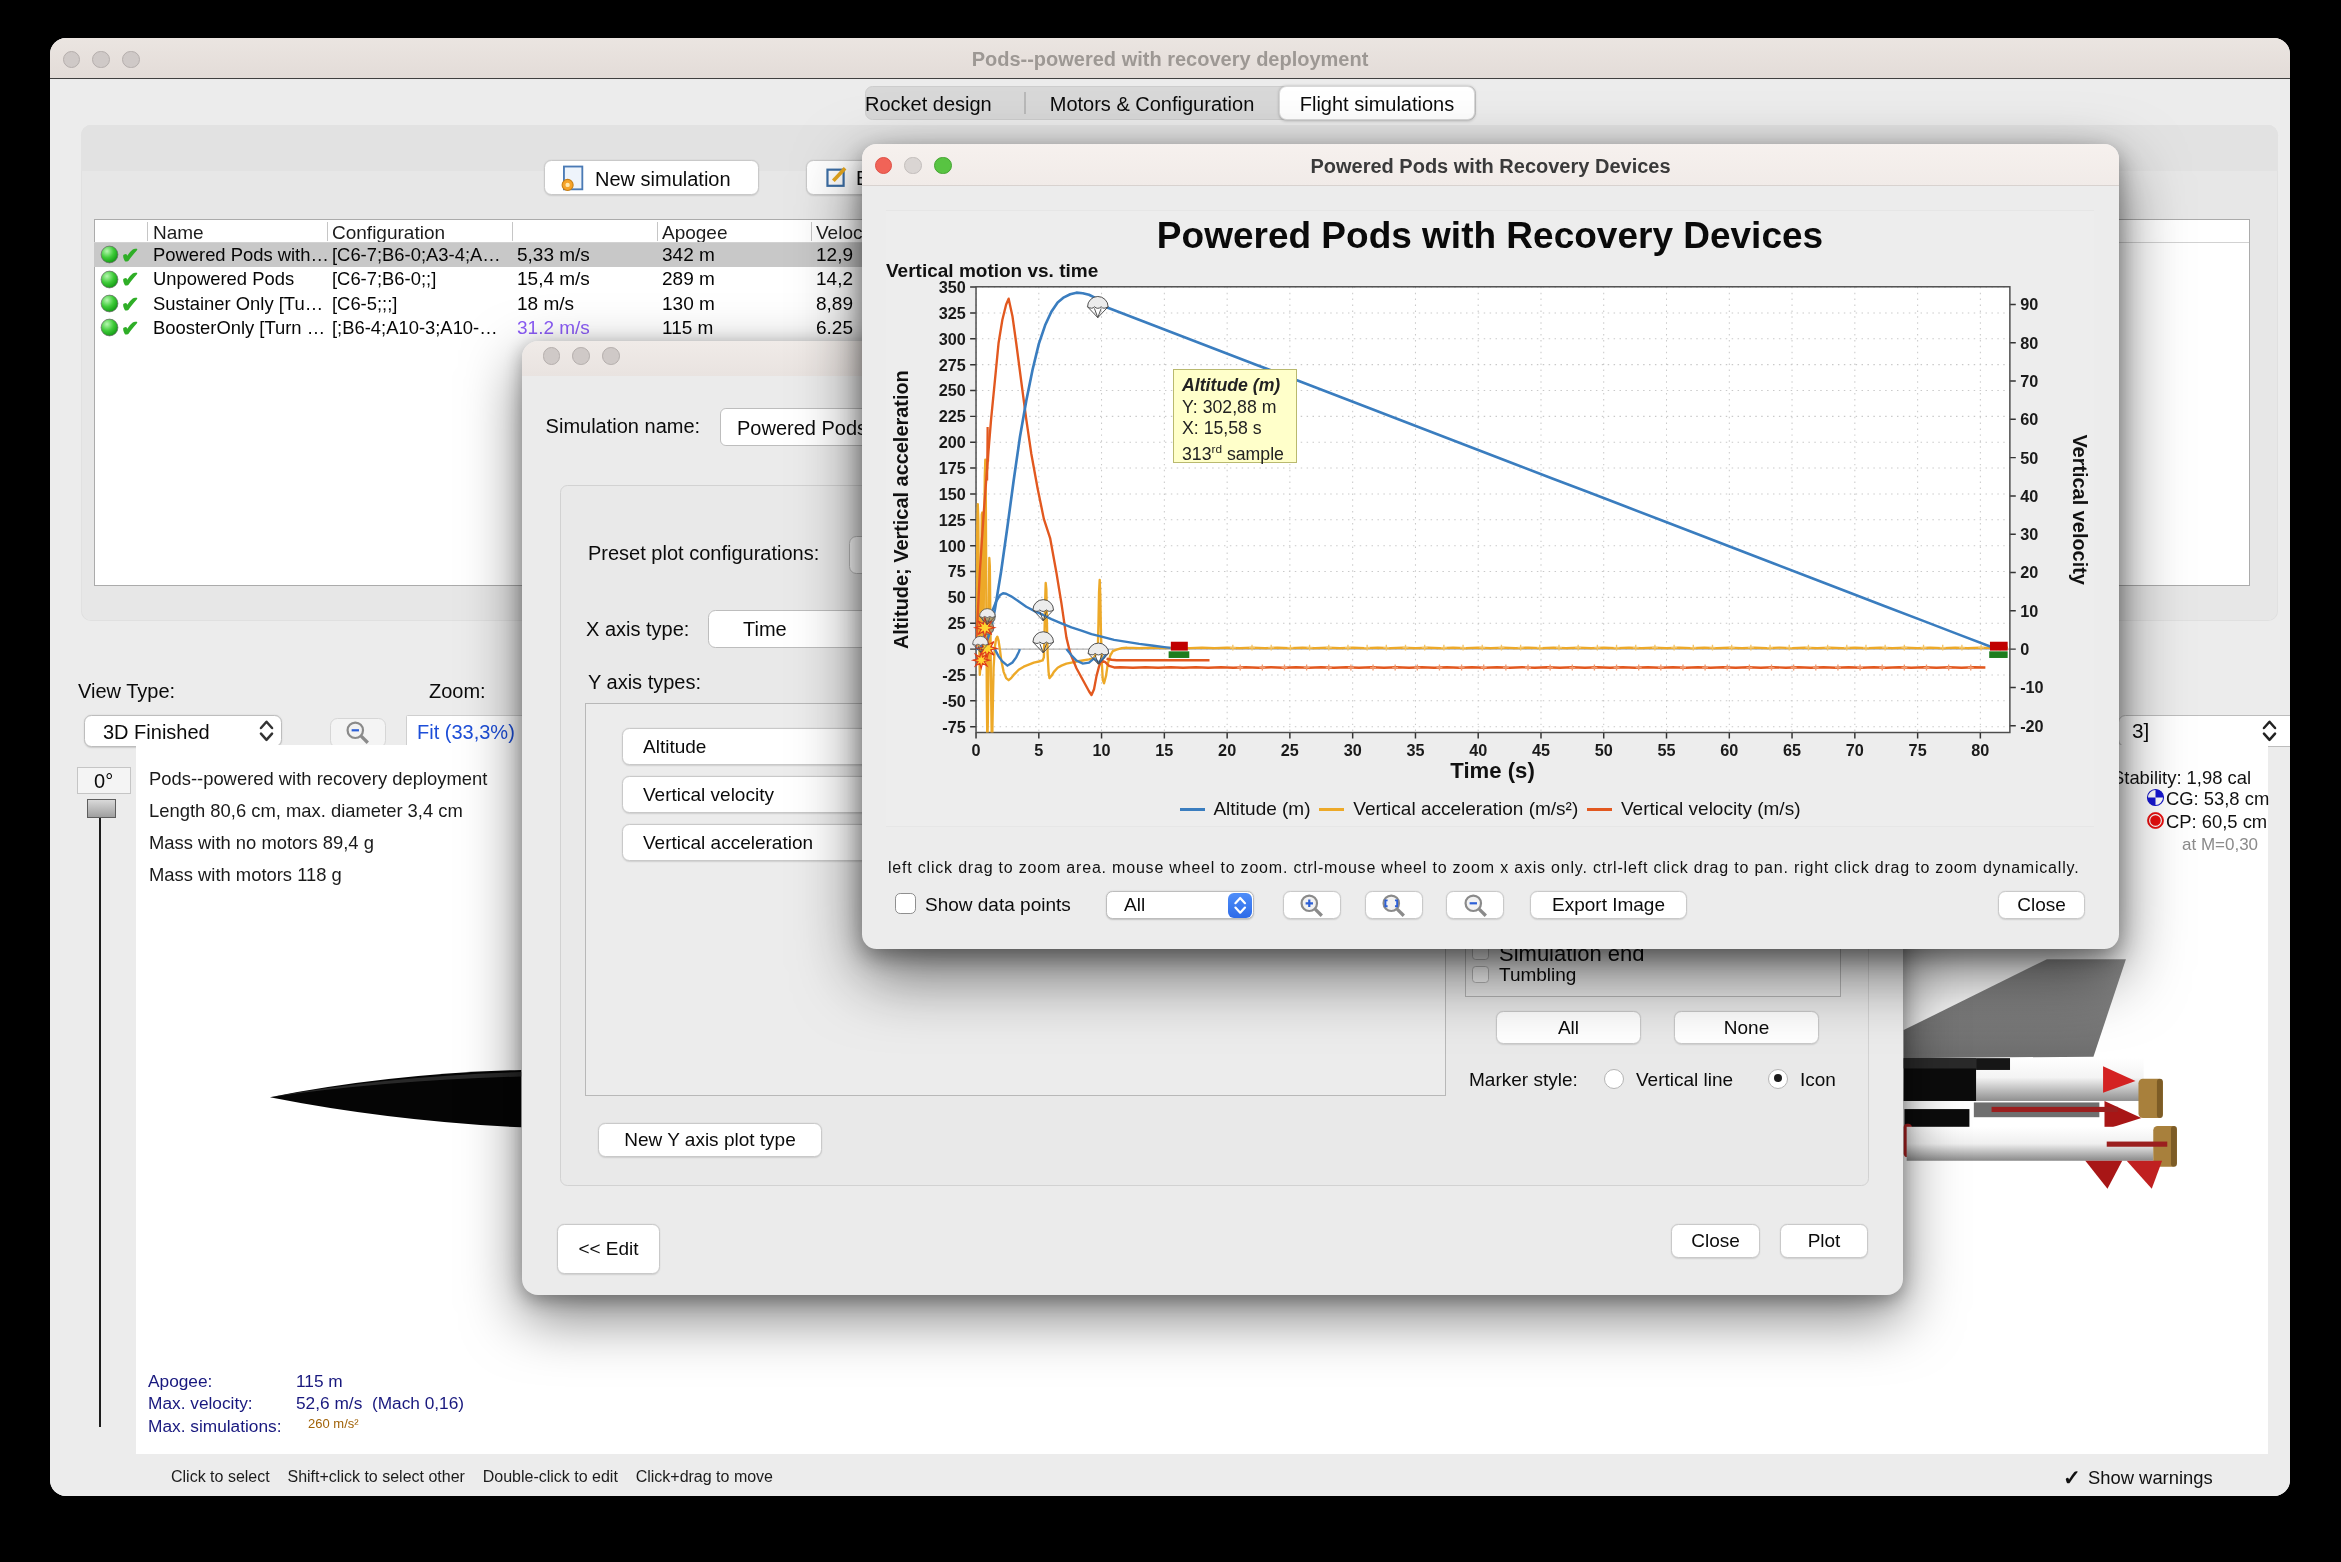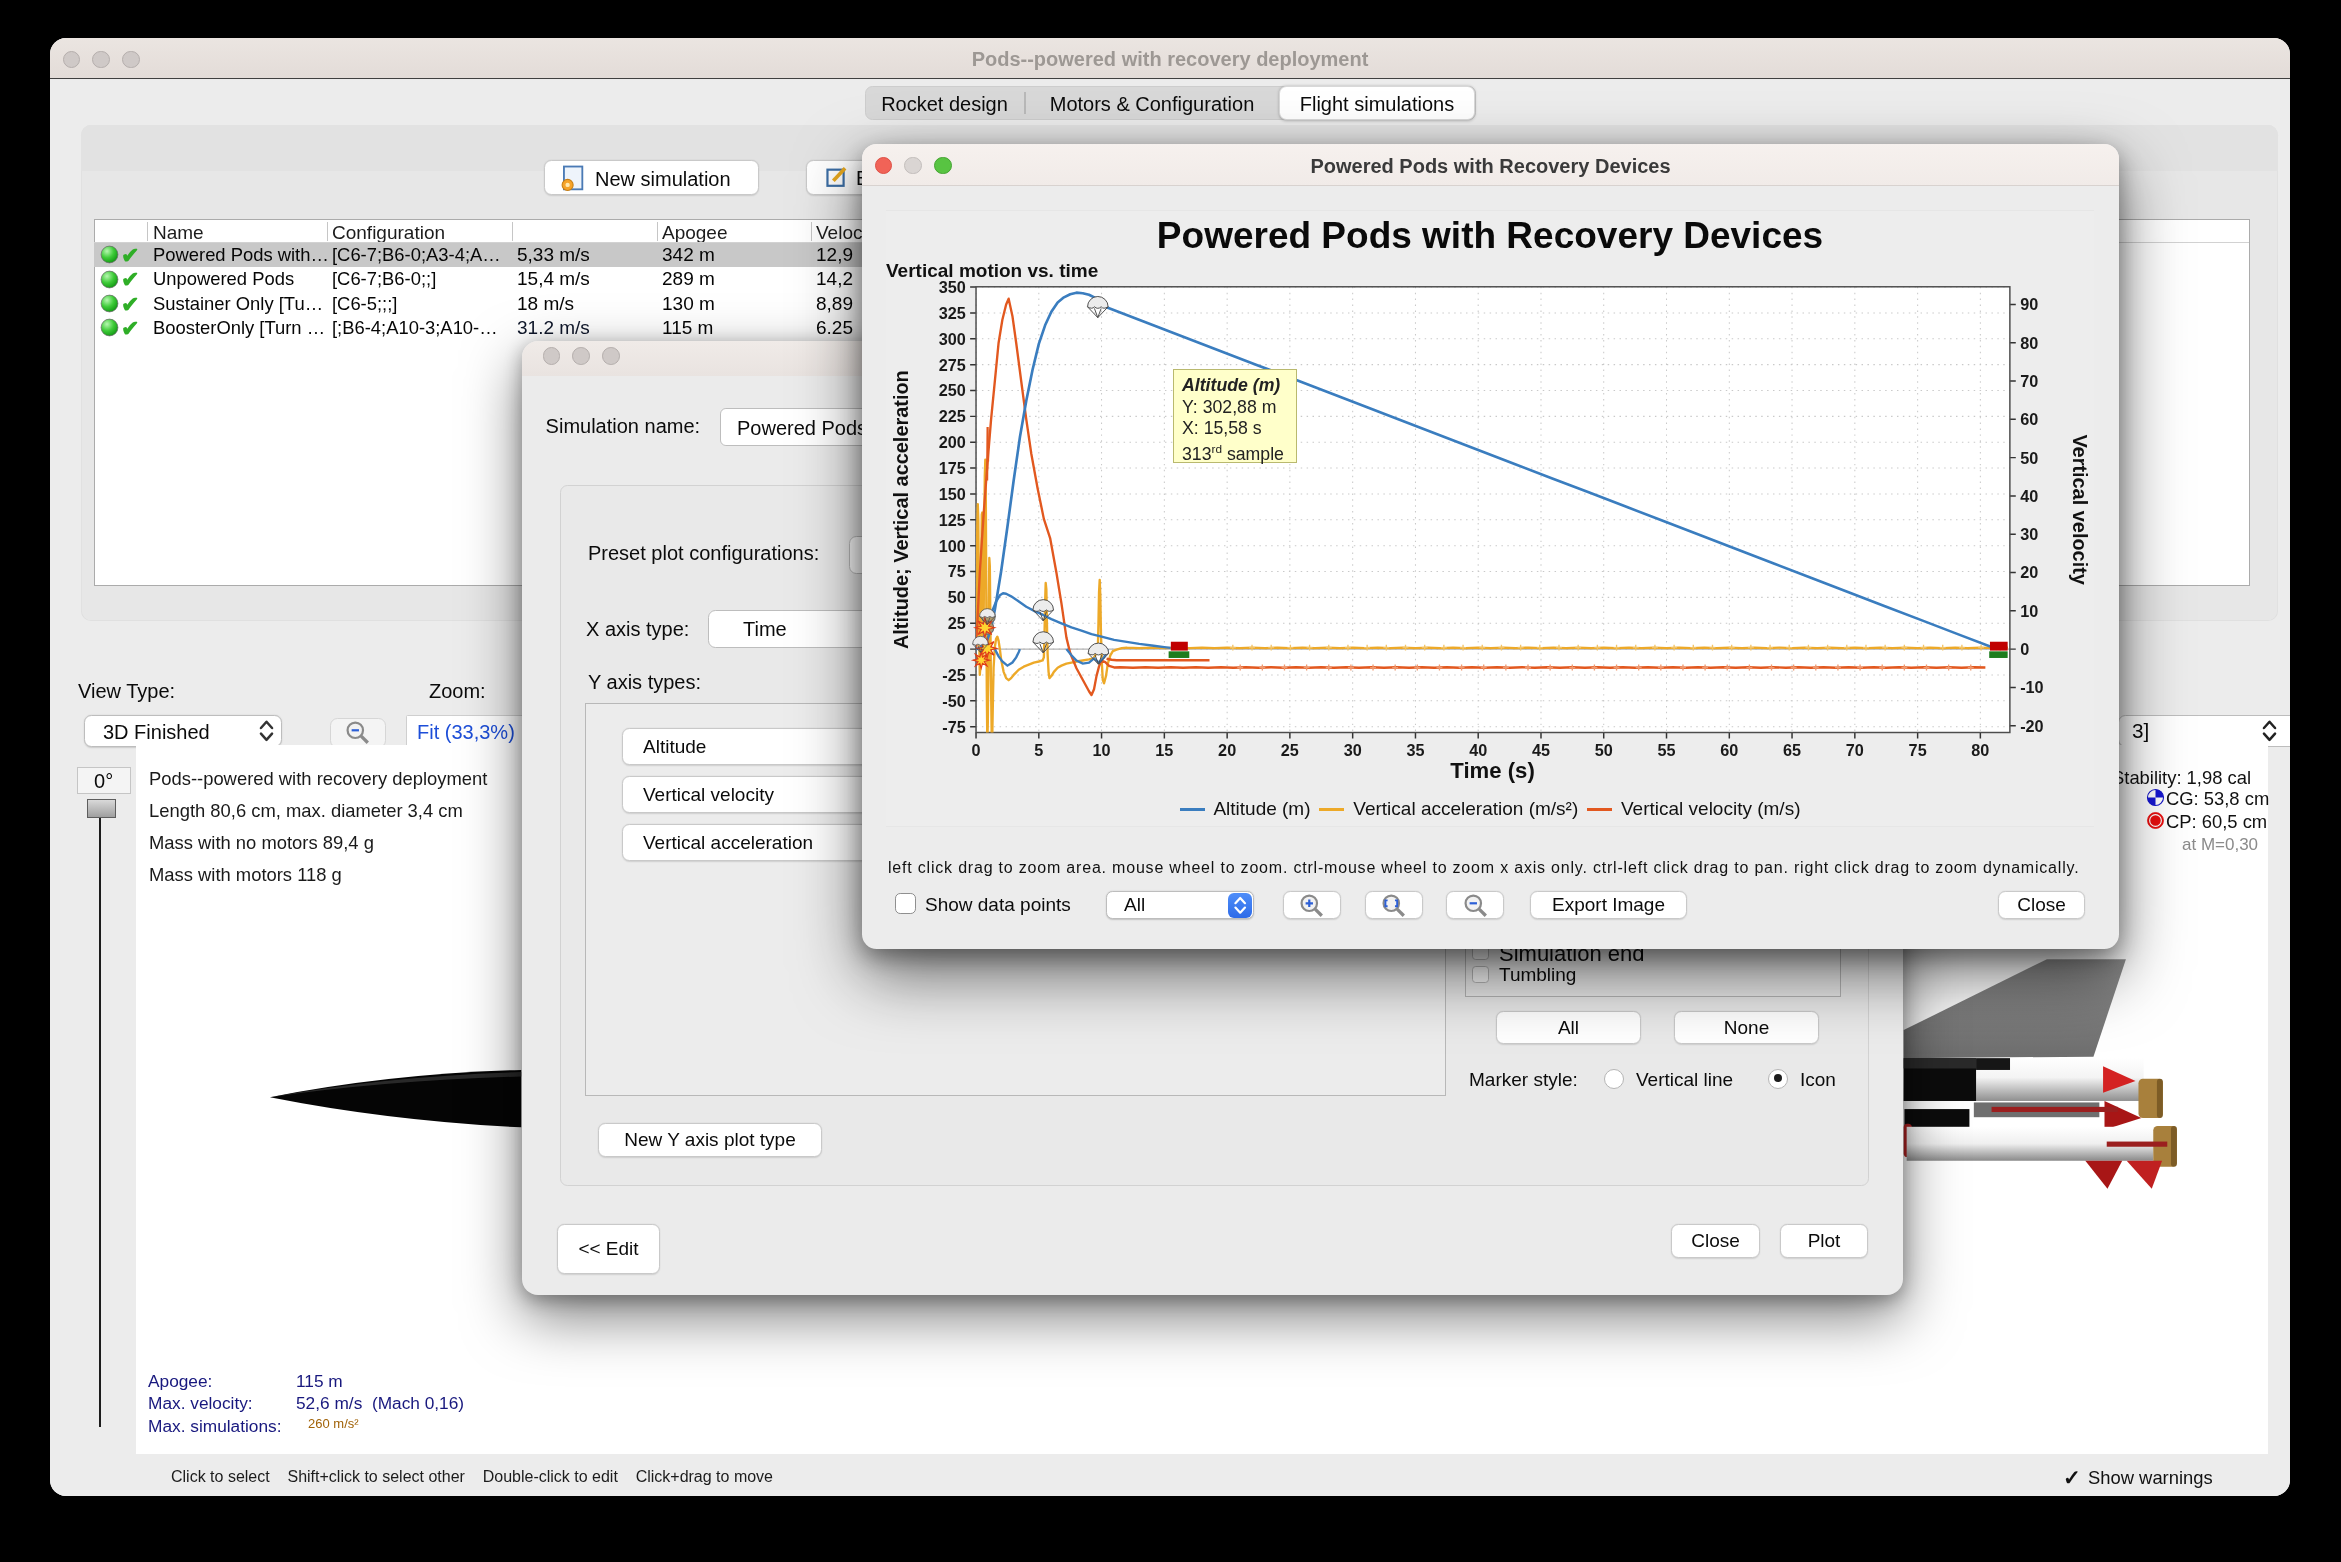--- a/index.html
+++ b/index.html
@@ -10,21 +10,21 @@
 </style></head><body>
 <div class="win" style="left:50px;top:38px;width:2240px;height:1458px;background:#ececec;box-shadow:0 18.4px 52px rgba(0,0,0,.65)">
 <div class="abs" style="left:0;top:0;width:100%;height:41px;background:linear-gradient(#ebe5e1,#e3dcd8);border-bottom:1.5px solid #404040"></div>
 <div style="position:absolute;left:12.5px;top:12.5px;width:17.7px;height:17.7px;border-radius:50%;background:#cfc9c7;border:0.7px solid #b4aeac"></div>
     <div style="position:absolute;left:42px;top:12.5px;width:17.7px;height:17.7px;border-radius:50%;background:#cfc9c7;border:0.7px solid #b4aeac"></div>
     <div style="position:absolute;left:72px;top:12.5px;width:17.7px;height:17.7px;border-radius:50%;background:#cfc9c7;border:0.7px solid #b4aeac"></div>
 <div class="lbl" style="left:0;top:10.3px;width:100%;text-align:center;font-size:20px;font-weight:bold;color:#9d9894">Pods--powered with recovery deployment</div>
 <div class="abs" style="left:815px;top:48px;width:611px;height:34px;background:#d8d8d8;border-radius:7.4px;border:0.7px solid #cdcdcd"></div>
 <div class="abs" style="left:974px;top:54px;width:1.5px;height:22px;background:#b9b9b9"></div>
 <div class="abs" style="left:1229px;top:48px;width:196px;height:34px;background:#ffffff;border-radius:7.4px;border:0.7px solid #d8d8d8;box-shadow:0 0.7px 3px rgba(0,0,0,.25)"></div>
-<div class="lbl" style="left:815px;top:55px;width:159px;text-align:center;font-size:20px">Rocket design</div>
+<div class="lbl" style="left:815px;top:55px;width:159px;font-size:20px">Rocket design</div>
 <div class="lbl" style="left:975px;top:55px;width:254px;text-align:center;font-size:20px">Motors &amp; Configuration</div>
 <div class="lbl" style="left:1229px;top:55px;width:196px;text-align:center;font-size:20px">Flight simulations</div>
 <div class="abs" style="left:31px;top:87px;width:2197px;height:496px;background:#e7e7e7;border-radius:10.3px;box-shadow:inset 0 0 0 0.7px #dedede"></div>
 <div class="abs" style="left:31px;top:87px;width:2197px;height:46px;background:#e2e2e2;border-radius:10.3px 10.3px 0 0"></div>
 <div class="btn" style="left:494px;top:122px;width:215px;height:35px"></div>
 <svg class="abs" style="left:511px;top:127px" width="25" height="26.6" viewBox="0 0 34 36">
 <rect x="4" y="2" width="25" height="31" fill="#eef4fb" stroke="#4a7ab5" stroke-width="2.5"></rect>
 <circle cx="9" cy="27" r="7.5" fill="#f6a429" stroke="#c87f14" stroke-width="1.5"></circle>
 <circle cx="9" cy="27" r="3" fill="#ffe9b0"></circle>
     </svg>
@@ -102,21 +102,21 @@
           <stop offset="0" stop-color="#b6f7b0"></stop>
           <stop offset="0.5" stop-color="#3ecb38"></stop>
           <stop offset="1" stop-color="#0b8f0e"></stop>
         </radialGradient>
       </defs>
 <circle cx="13" cy="13" r="11.5" fill="url(#gb3)" stroke="#6a6a6a" stroke-width="1"></circle>
     </svg>
 <div class="lbl" style="left:71px;top:278px;font-size:22px;font-weight:bold;color:#2fae27">✔</div>
 <div class="lbl" style="left:103px;top:279px;font-size:18.4px;color:#060606;width:176px;overflow:hidden;text-overflow:ellipsis;">BoosterOnly [Turn off sustainer]</div>
 <div class="lbl" style="left:282px;top:279px;font-size:18.4px;color:#060606;width:171px;overflow:hidden;text-overflow:ellipsis;">[;B6-4;A10-3;A10-3;A10-3]</div>
-<div class="lbl" style="left:467px;top:279px;font-size:19px;color:#0f172a;text-align:right;">31.2 m/s</div>
+<div class="lbl" style="left:467px;top:279px;font-size:19px;color:#8b5cf6;text-align:right;">31.2 m/s</div>
 <div class="lbl" style="left:612px;top:279px;font-size:19px;color:#060606;">115 m</div>
 <div class="lbl" style="left:766px;top:279px;font-size:19px;color:#060606;">6.25</div>
 <div class="lbl" style="left:28px;top:642px;font-size:20px">View Type:</div>
 <div class="lbl" style="left:379px;top:642px;font-size:20px">Zoom:</div>
 <div class="fld" style="left:34px;top:677px;width:198px;height:32px;border-radius:7.4px;box-shadow:0 0.7px 1.5px rgba(0,0,0,.15)"></div>
 <div class="lbl" style="left:53px;top:683px;font-size:20px">3D Finished</div>
 <svg style="position:absolute;left:208px;top:681px" width="17" height="23.6" viewBox="0 0 24 34">
       <path d="M4 13 L12 4 L20 13 M4 21 L12 30 L20 21" fill="none" stroke="#333" stroke-width="3.6" stroke-linecap="round" stroke-linejoin="round"></path>
     </svg>
 <div class="abs" style="left:280px;top:680px;width:56px;height:29.5px;background:#f4f4f4;border:0.7px solid #d6d6d6;border-radius:7.4px"></div>

